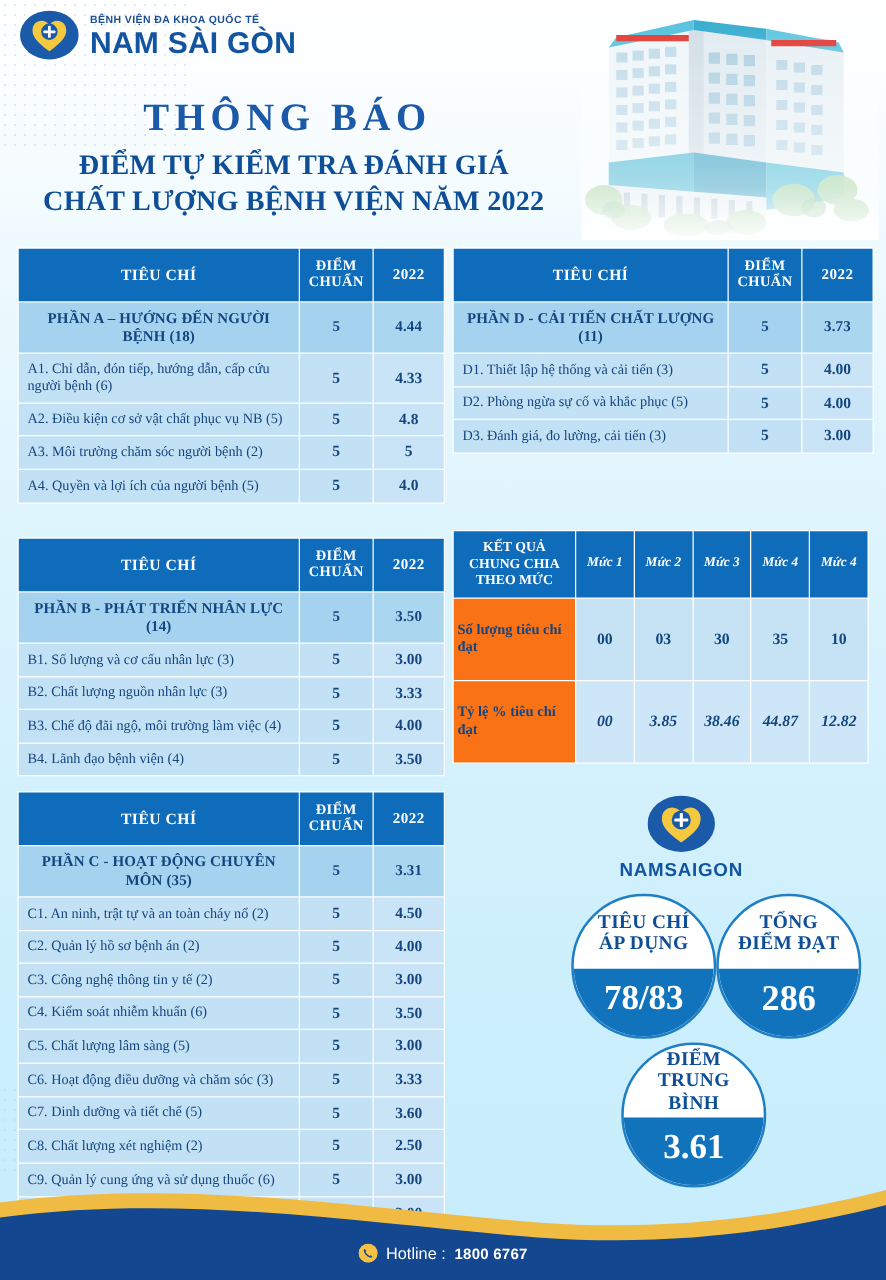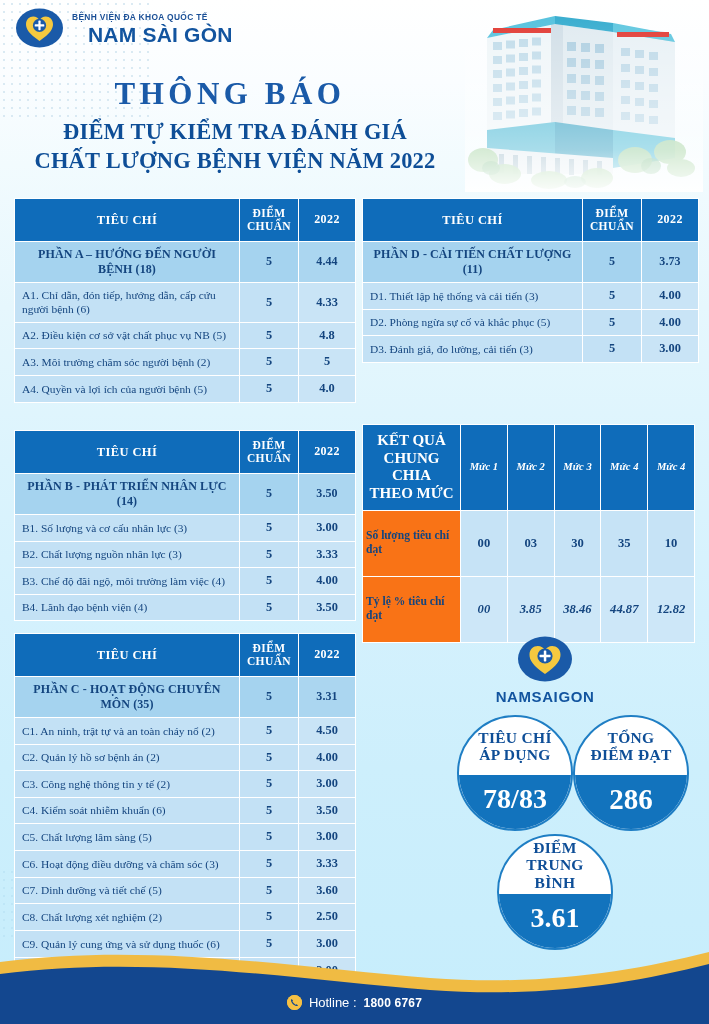--- a/index.html
+++ b/index.html
@@ -57,25 +57,24 @@
   .logo-text-1 {
     font-family: "Liberation Sans", sans-serif;
     font-size: 8.4px; font-weight: 700;
     letter-spacing: .35px;
     color: #1a4f96;
     line-height: 1;
     margin-bottom: 3px;
   }
   .logo-text-2 {
     font-family: "Liberation Sans", sans-serif;
-    font-size: 21px; font-weight: 700;
+    font-size: 24px; font-weight: 700;
     letter-spacing: .2px;
     color: #12549f;
     line-height: 1;
-    margin-left: 16px;
   }
 
   
   .building-wrap {
     position: absolute;
     right: 6px; top: 2px;
     width: 238px; height: 190px;
   }
 
   
@@ -154,21 +153,21 @@
   }
   .tbl tr.section td.std { background: #a5d3ef; }
   .tbl tr.section td.num { background: #abd6f0; }
 
   
   .tbl-levels { position: absolute; z-index: 2;
     border-collapse: separate; border-spacing: 1px;
     background: #ffffff; table-layout: fixed; }
   .tbl-levels th {
     background: #0f6cba; color: #fff; text-align: center;
-    font-size: 15px; font-weight: 700; line-height: 1.18;
+    font-size: 11px; font-weight: 700; line-height: 1.18;
     padding: 7px 1px;
   }
   .tbl-levels th.lvl { font-style: italic; font-size: 10.6px; font-weight:700;}
   .tbl-levels td.rowhead {
     background: #f97316; color: #14457f; font-weight: 700;
     text-align: left; font-size: 11.6px; line-height: 1.25; padding: 18px 3px;
   }
   .tbl-levels td.v {
     background: #c6e3f6; color: #14457f; font-weight: 700;
     text-align: center; font-size: 12.6px; padding: 6px 1px;

